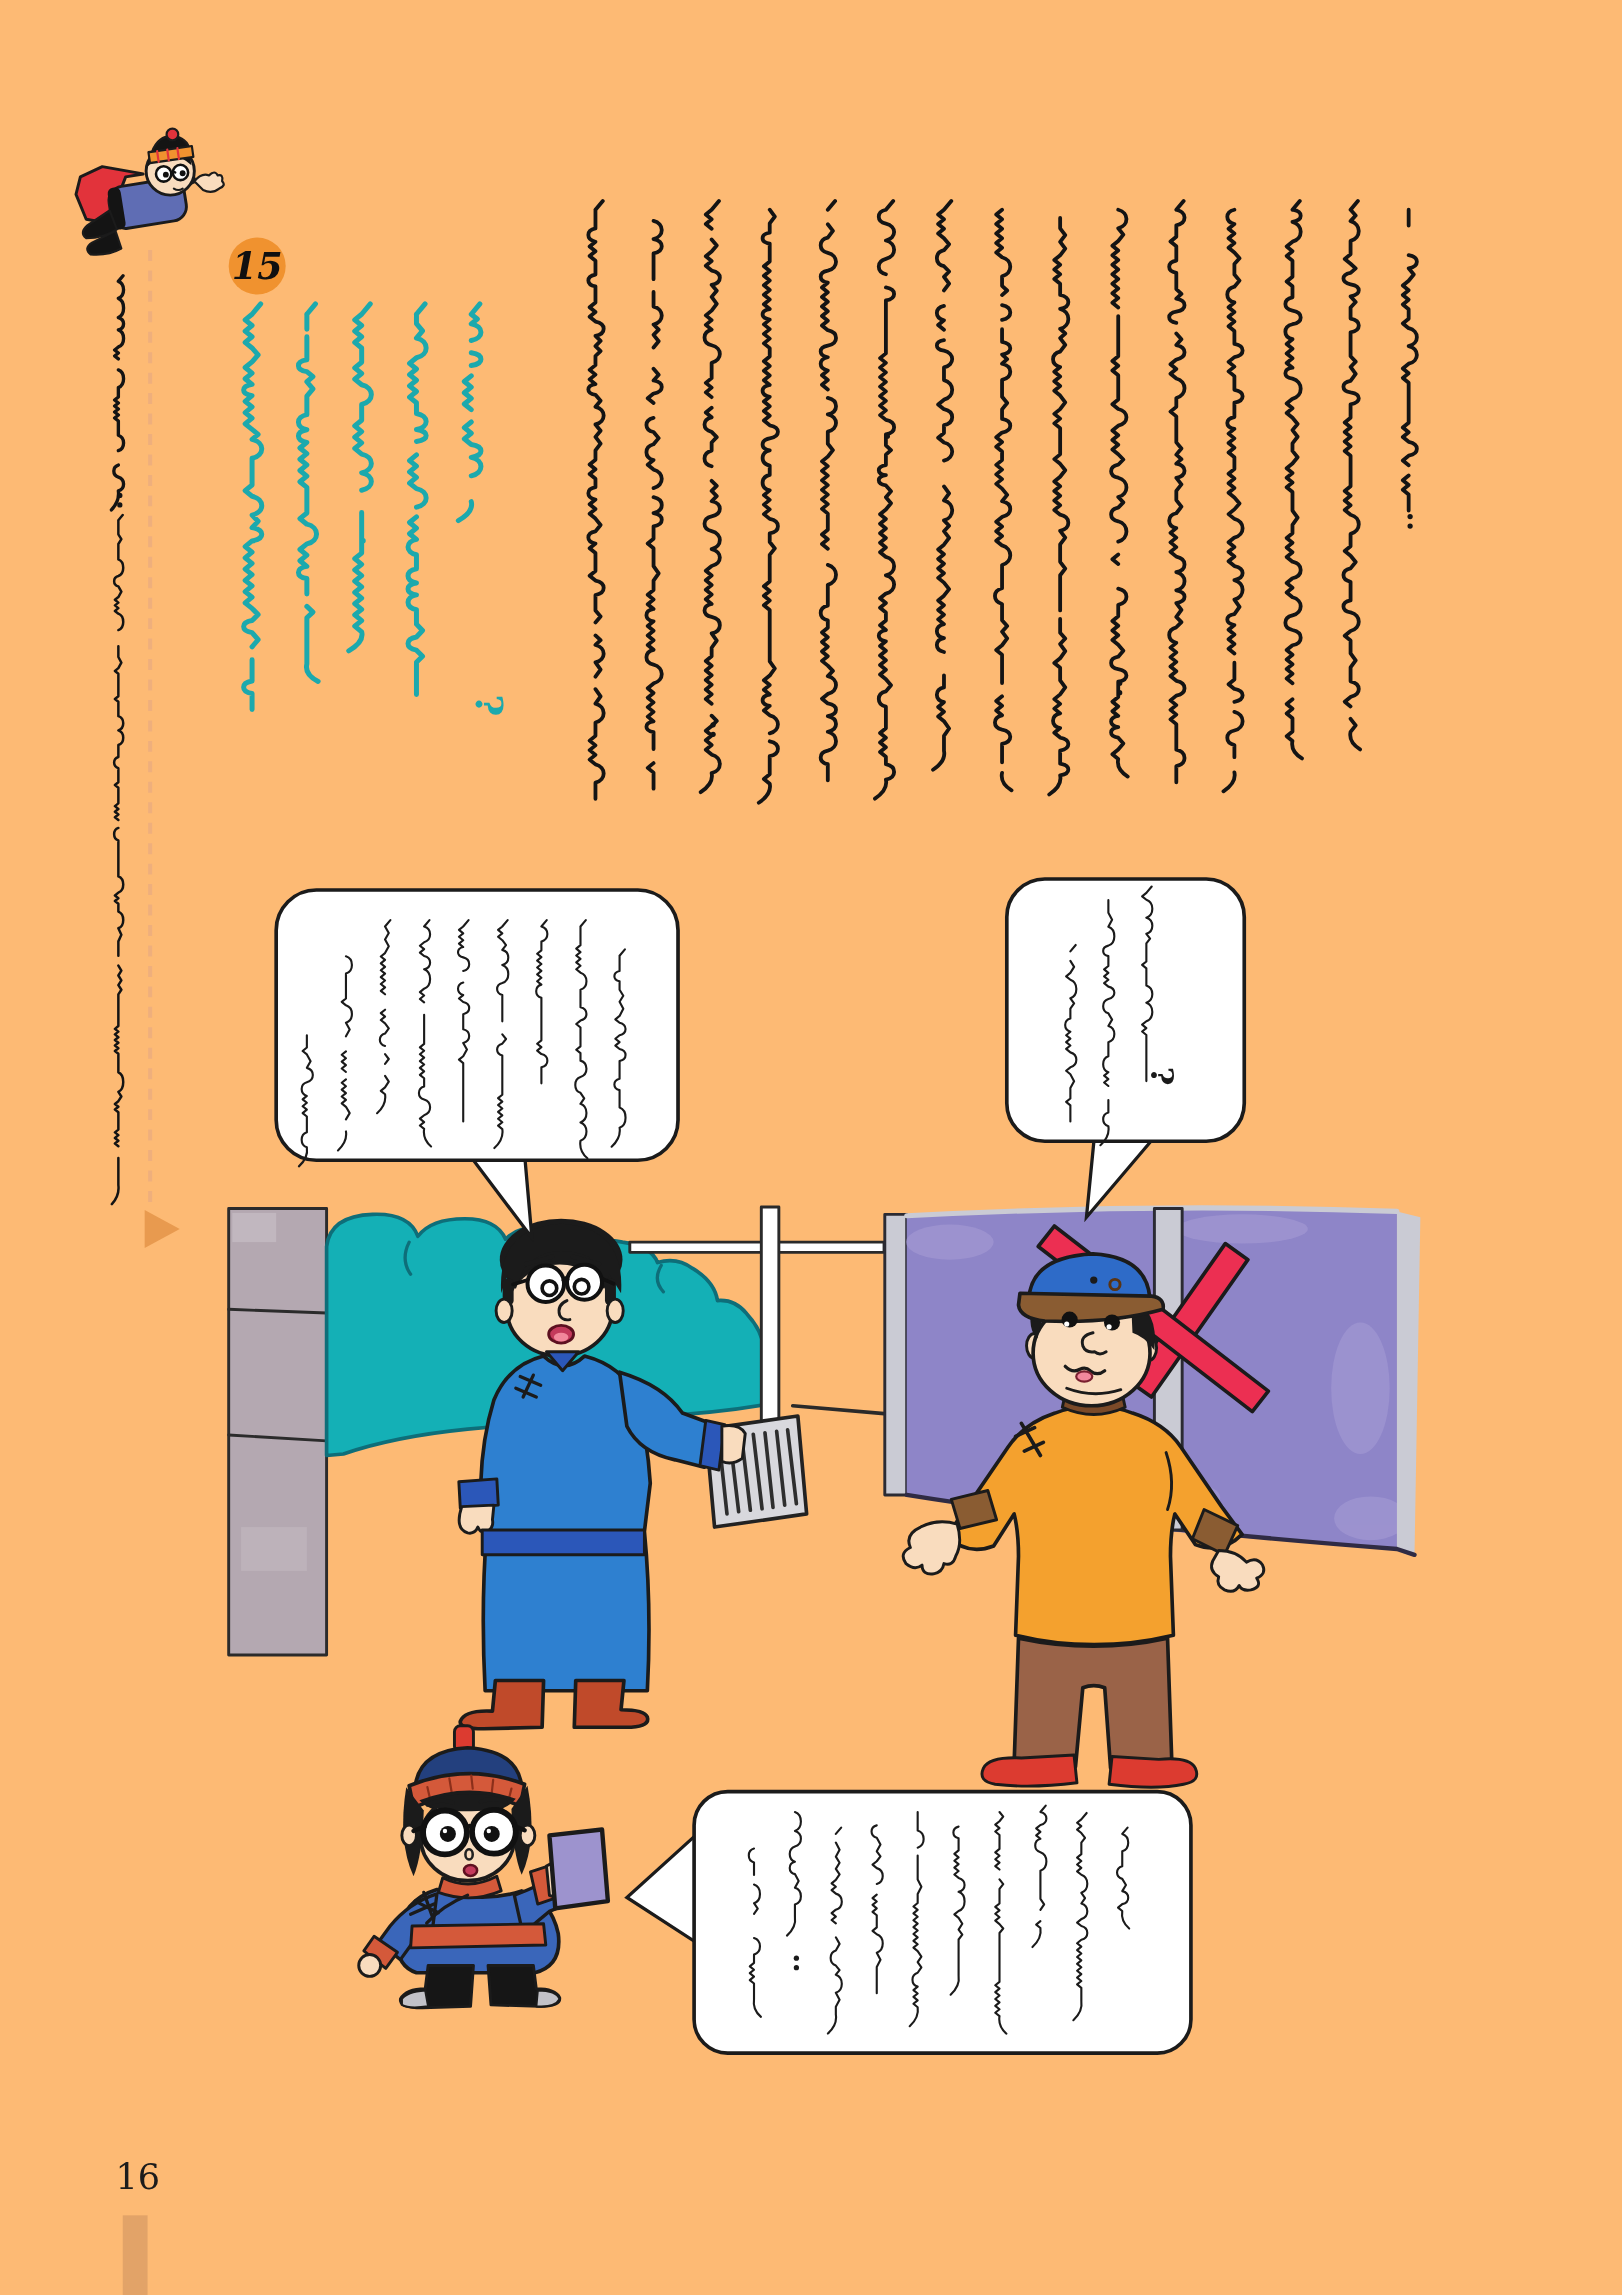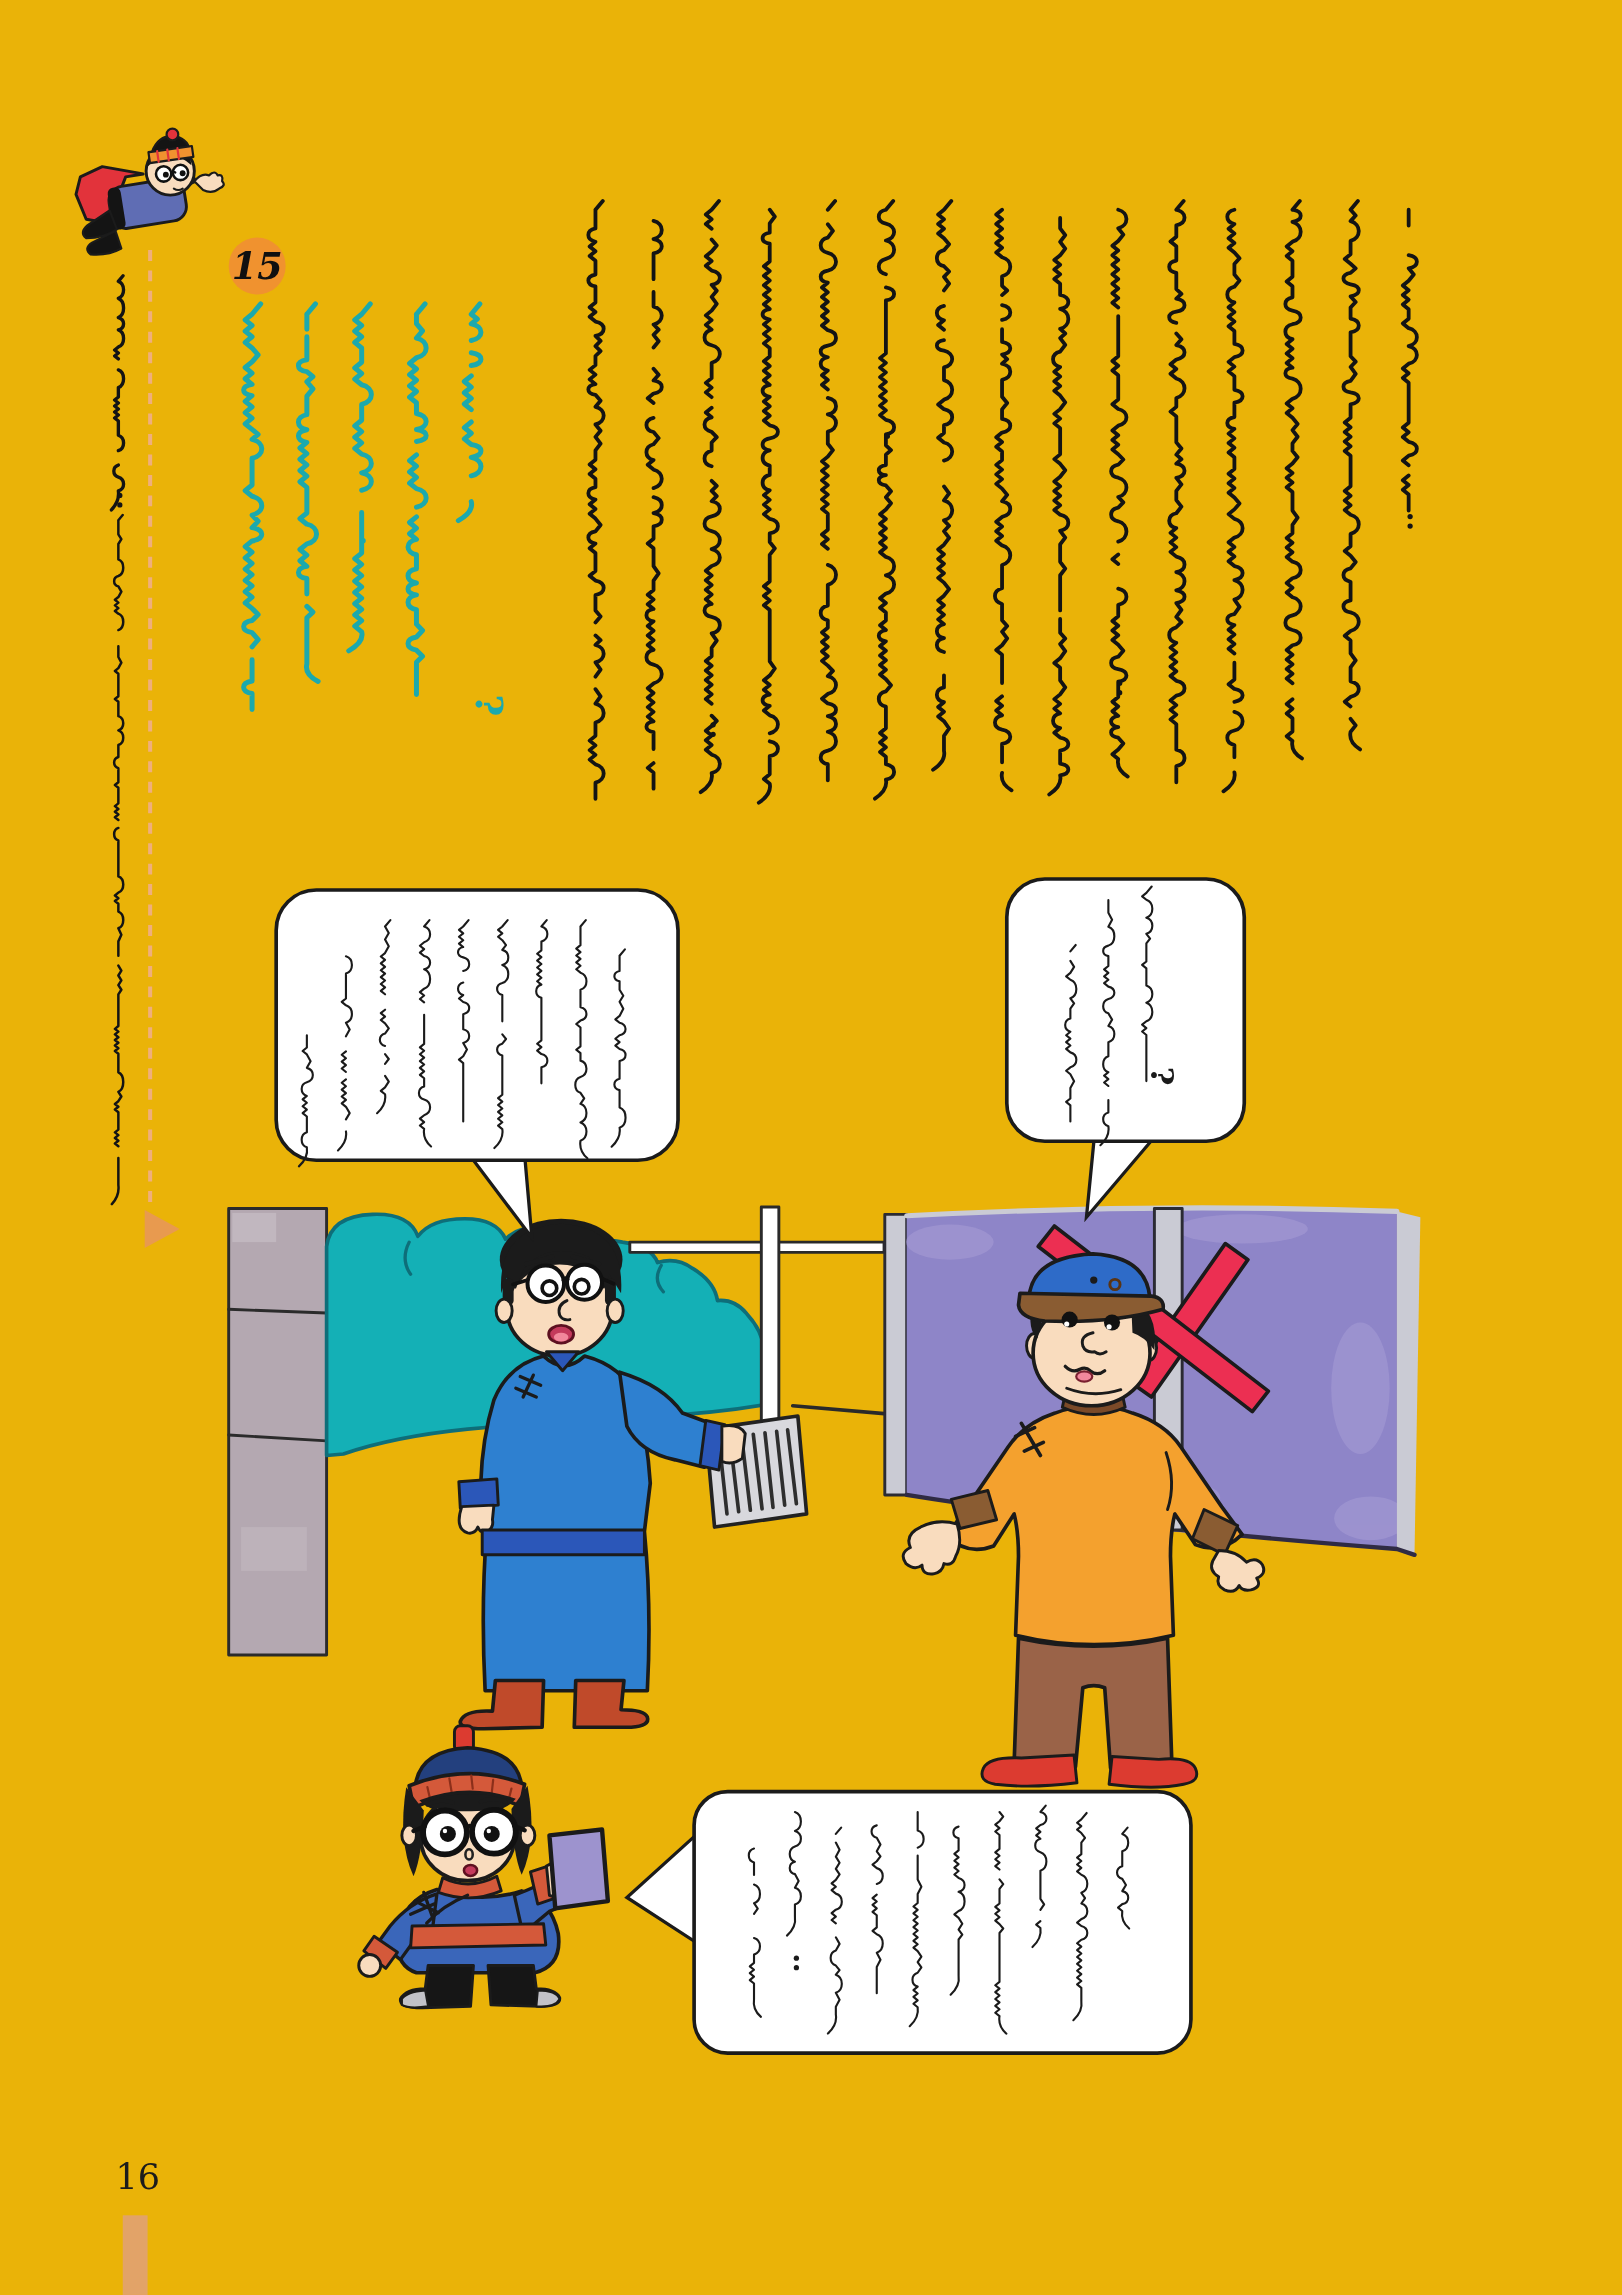--- a/index.html
+++ b/index.html
@@ -1,16 +1,16 @@
 <!DOCTYPE html>
 <html style="--accent_orange: #F0922F; --dash_orange: #EFAF7C; --tri_orange: #E89A4F; --bar_orange: #E2A368; --teal_text: #1CA9AD; --ink: #141414; --bubble_ink: #1b1b1b; --bush_fill: #14B0B6; --bush_line: #0E6E79; --wall_mauve: #B4A8B1; --wall_purple: #8E85C8; --wall_purple_light: #A79DD6; --wall_strip: #CACBD4; --fence_line: #2A2A2A; --deel_blue: #2E80D0; --deel_trim: #2B57B9; --boot_brown: #C04A2A; --skin: #F9DCBE; --hair: #1B1B1B; --sweater: #F4A12E; --cuff_brown: #8A5C32; --collar_brown: #7B4A28; --pants: #9A6348; --shoe_red: #DC3B30; --cap_blue: #2E6BC8; --x_red: #EC2F52; --child_deel: #3A66BA; --child_trim: #D4593A; --child_hat: #23407E; --child_sole: #C2C2C8; --card_purple: #9D93CE; --grater: #D8D8DD; --mouth_red: #C43A5C; --tongue_pink: #F2889C; --mascot_deel: #5F6DB4; --cape_red: #E2333B;font-size:11.7px"><head>
 <meta charset="utf-8">
 <style>
   html,body{margin:0;padding:0;background:#888;}
-  .page{position:relative;width:1622px;height:2295px;background:#eab308;overflow:hidden;
+  .page{position:relative;width:1622px;height:2295px;background:#fdba74;overflow:hidden;
         font-family:"DejaVu Serif", serif;}
   svg{position:absolute;left:0;top:0;}
   .badge-num{font-family:"DejaVu Serif", serif;font-style:italic;font-weight:bold;font-size:50px;}
   .page-num{font-family:"DejaVu Serif", serif;font-size:48px;}
   .qmark{font-family:"DejaVu Serif", serif;font-weight:bold;}
 </style>
 </head>
 <body>
 
 <div class="page">

